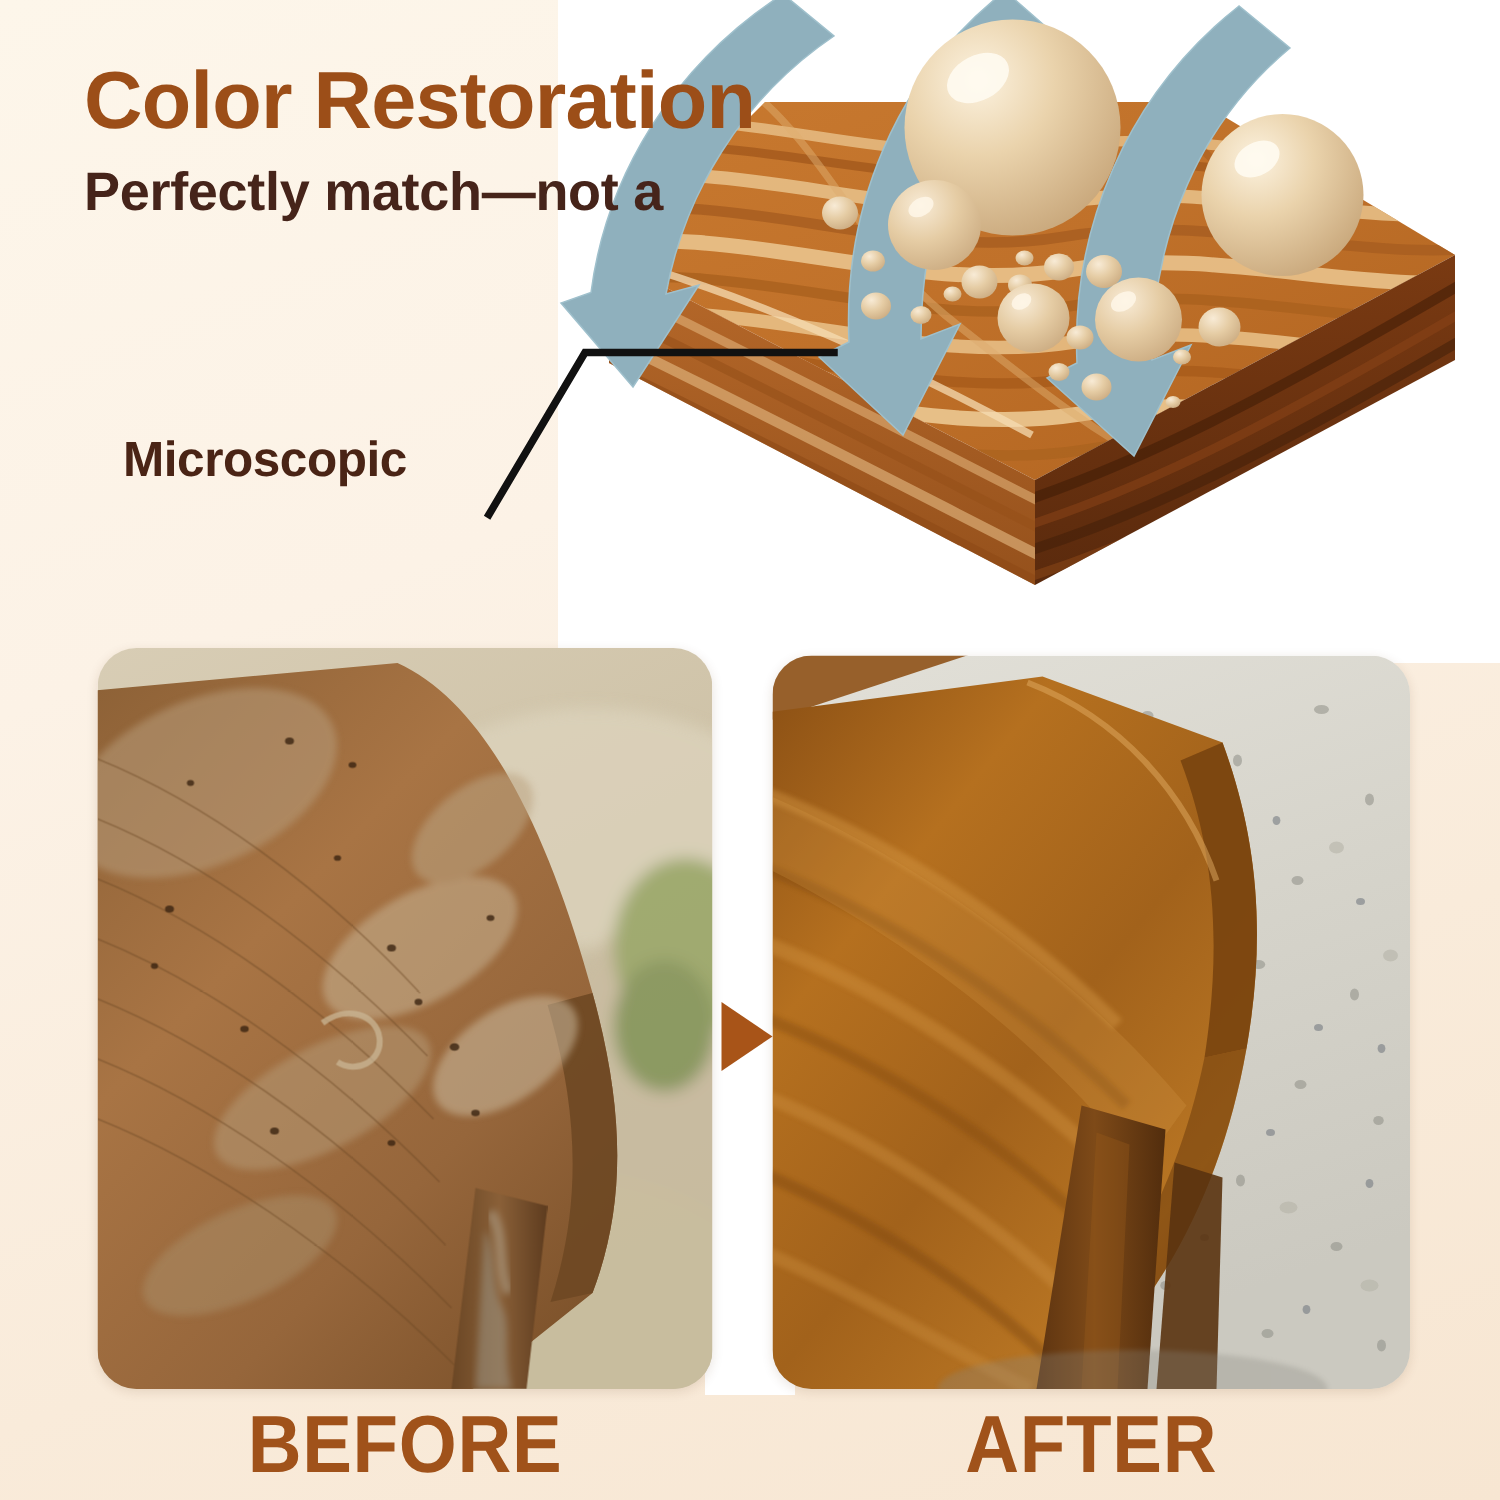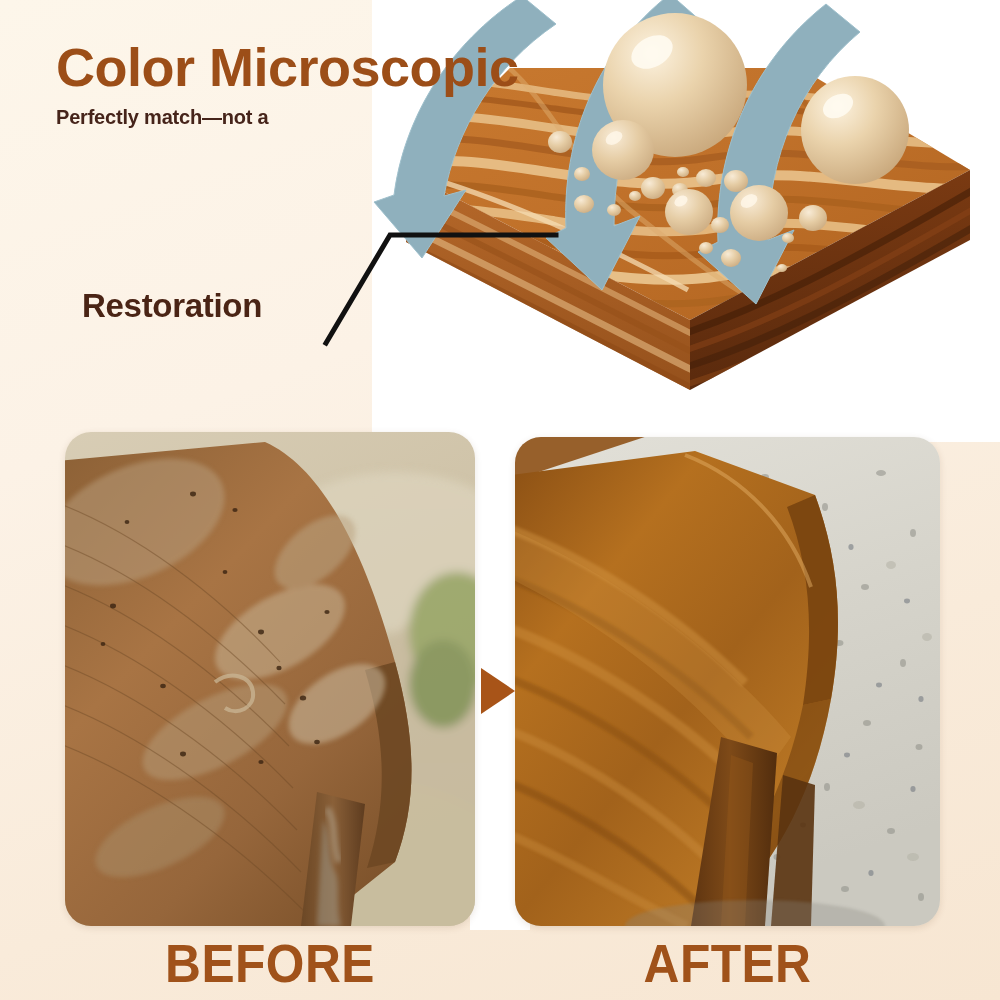--- a/index.html
+++ b/index.html
@@ -25,21 +25,21 @@
 
   
   .headline{
     position:absolute;left:56px;top:40px;width:560px;z-index:30;
   }
   .title{
     font-size:54px;line-height:1.02;font-weight:700;color:#9C4E18;
     letter-spacing:-0.5px;margin:0;white-space:nowrap;
   }
   .subtitle{
-    margin:10px 0 0 0;font-size:20px;line-height:1.28;font-weight:700;
+    margin:10px 0 0 0;font-size:36px;line-height:1.28;font-weight:700;
     color:#46241A;letter-spacing:-0.2px;
   }
 
   
   .callout-label{
     position:absolute;left:82px;top:286px;z-index:30;
     font-size:33px;line-height:1.22;font-weight:700;color:#4A2415;
     letter-spacing:-0.3px;
   }
   .leader{position:absolute;left:300px;top:215px;width:260px;height:160px;z-index:29;}
@@ -73,28 +73,28 @@
 </style>
 </head>
 <body>
 
 <div class="stage">
 
   <div class="white-backdrop"></div>
   <div class="white-backdrop lower"></div>
 
   <div class="headline">
-    <h1 class="title">Color Microscopic</h1>
+    <h1 class="title">Color Restoration</h1>
     <p class="subtitle">
       <span>Perfectly match—not a</span><br>
     </p>
   </div>
 
   <div class="callout-label">
-    <span>Restoration</span><br>
+    <span>Microscopic</span><br>
   </div>
 
   <svg class="leader" viewBox="0 0 260 160">
     <polyline points="26,128 90,20 256,20" fill="none" stroke="#111111" stroke-width="5" stroke-linecap="square" stroke-linejoin="miter"></polyline>
   </svg>
 
   <svg class="illus" viewBox="0 0 640 450">
     <defs>
 
       <linearGradient id="topWood" x1="0" y1="0" x2="1" y2="1">

